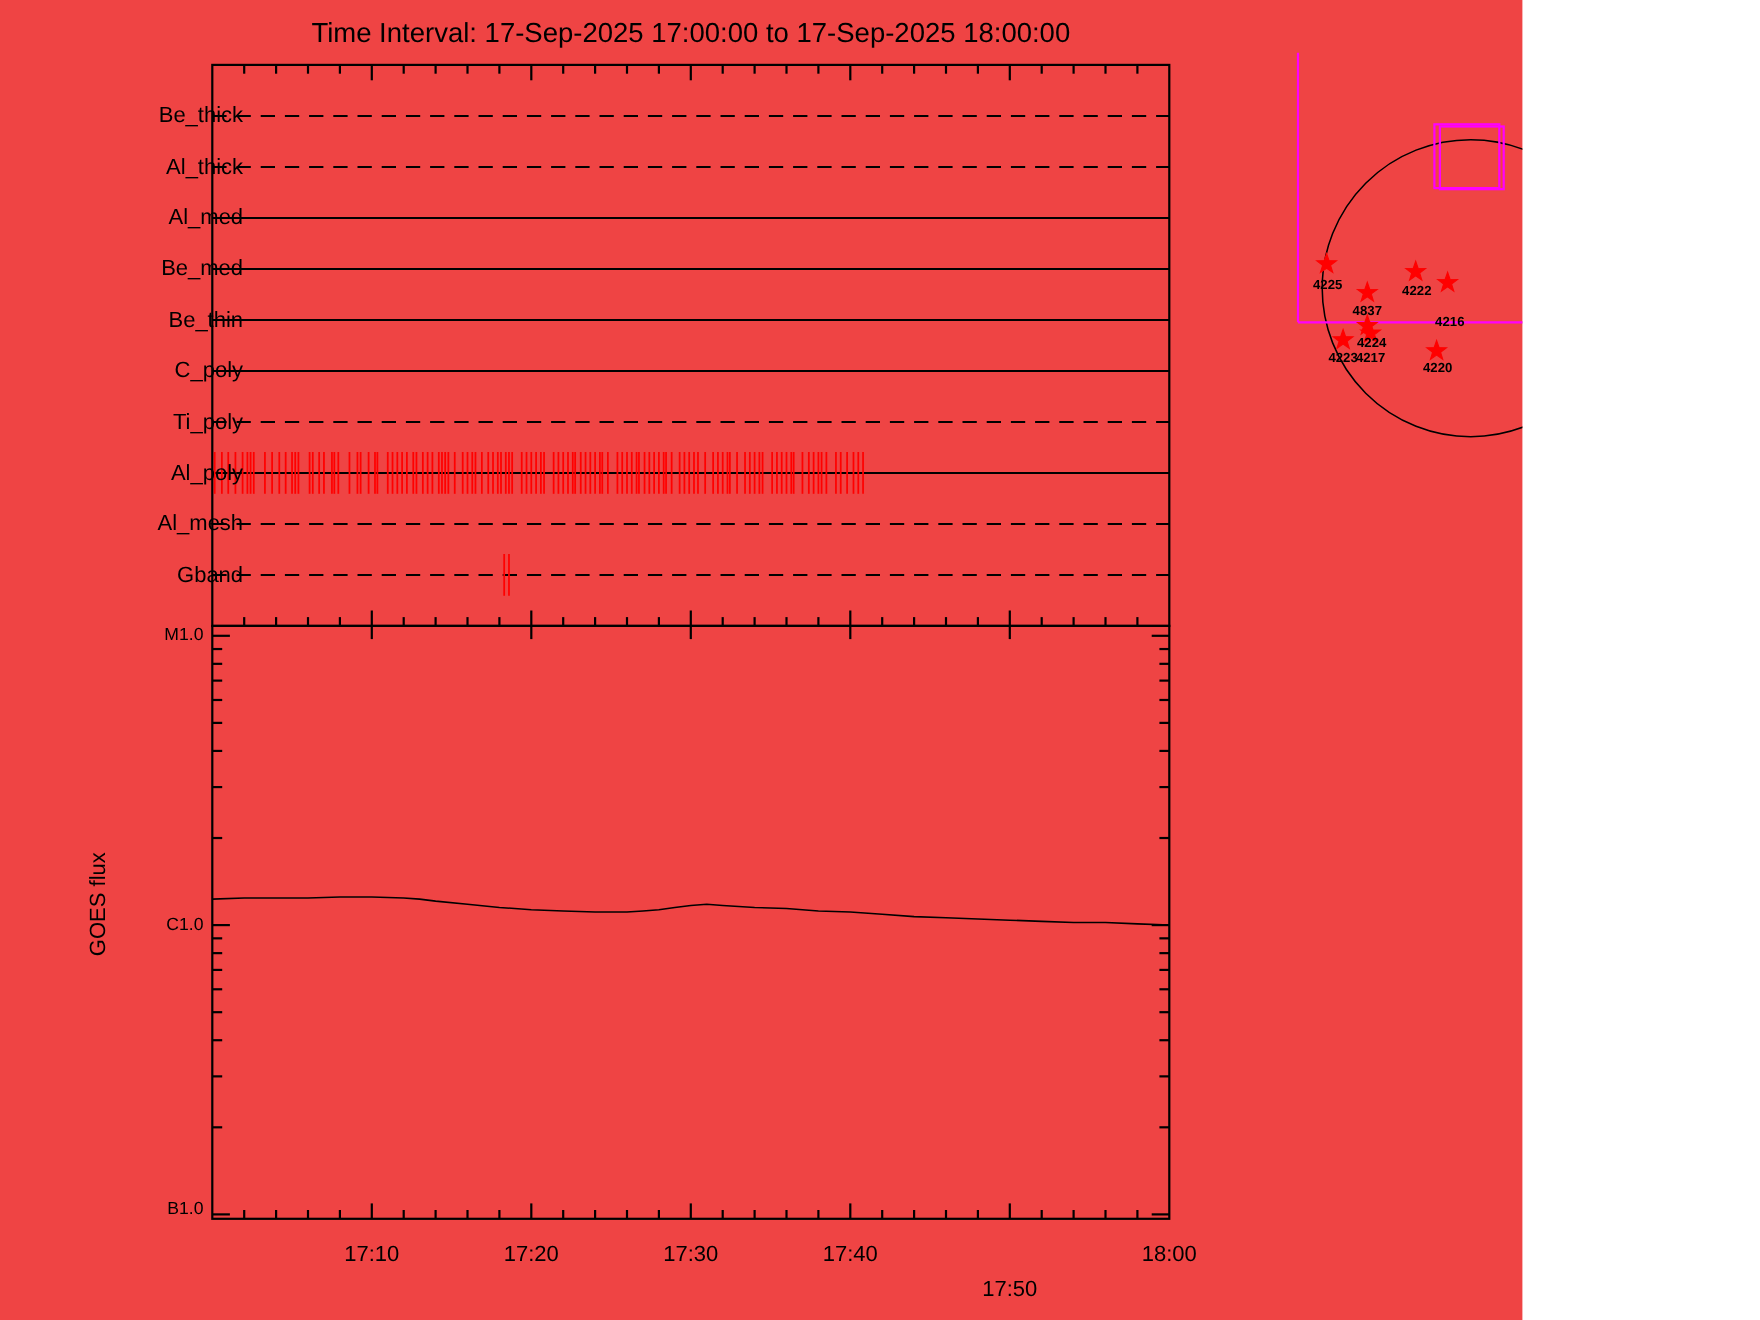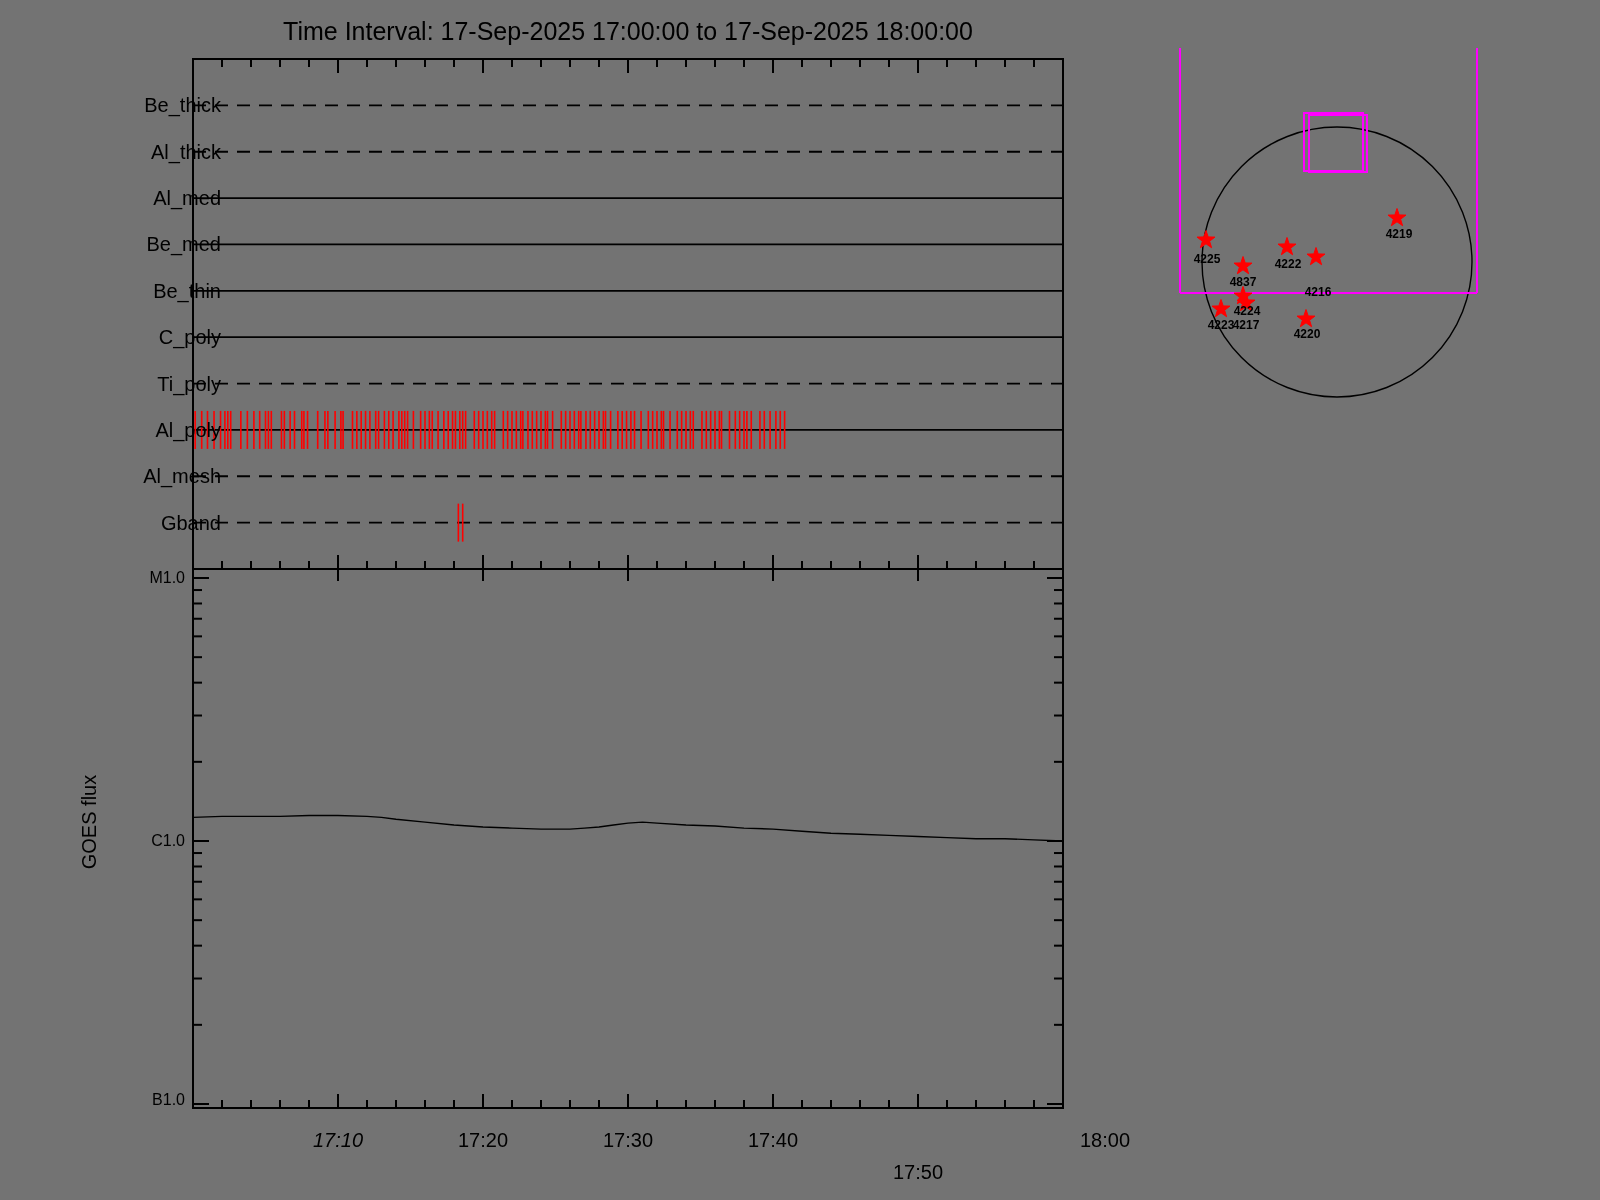--- a/index.html
+++ b/index.html
@@ -1,16 +1,16 @@
 <!DOCTYPE html>
 <html><head>
 <meta charset="utf-8">
 <style>
   html,body{margin:0;padding:0;background:#ffffff;}
-  #stage{position:relative;width:1600px;height:1200px;background:#737373;overflow:hidden;
+  #stage{position:relative;width:1384px;height:1200px;background:#ef4444;overflow:hidden;
          font-family:"Liberation Sans",sans-serif;}
   #plot-svg{position:absolute;left:0;top:0;}
   .lbl{position:absolute;color:#000;white-space:nowrap;line-height:1;}
   .title-lbl{font-size:25px;}
   .chan-lbl{font-size:20px;margin-left:36px;}
   .ytick-lbl{font-size:16px;}
   .xtick-lbl{font-size:20px;}
   .axis-name-lbl{font-size:20px;}
   .star-lbl{font-size:12px;font-weight:bold;}
   .c{transform:translate(-50%,-50%);}
@@ -314,26 +314,26 @@
       <span class="lbl chan-lbl r" style="left: 185px; top: 244.455px;">Be_med</span>
       <span class="lbl chan-lbl r" style="left: 185px; top: 290.818px;">Be_thin</span>
       <span class="lbl chan-lbl r" style="left: 185px; top: 337.182px;">C_poly</span>
       <span class="lbl chan-lbl r" style="left: 185px; top: 383.545px;">Ti_poly</span>
       <span class="lbl chan-lbl r" style="left: 185px; top: 429.909px;">Al_poly</span>
       <span class="lbl chan-lbl r" style="left: 185px; top: 476.273px;">Al_mesh</span>
       <span class="lbl chan-lbl r" style="left: 185px; top: 522.636px;">Gband</span>
       <span class="lbl ytick-lbl r" style="left: 185px; top: 578px;">M1.0</span>
       <span class="lbl ytick-lbl r" style="left: 185px; top: 841px;">C1.0</span>
       <span class="lbl ytick-lbl r" style="left: 185px; top: 1100px;">B1.0</span>
-      <span class="lbl xtick-lbl c" style="left: 338px; top: 1140px; font-style: italic;">17:10</span>
+      <span class="lbl xtick-lbl c" style="left: 338px; top: 1140px;">17:10</span>
       <span class="lbl xtick-lbl c" style="left: 483px; top: 1140px;">17:20</span>
       <span class="lbl xtick-lbl c" style="left: 628px; top: 1140px;">17:30</span>
       <span class="lbl xtick-lbl c" style="left: 773px; top: 1140px;">17:40</span>
       <span class="lbl xtick-lbl c" style="left: 918px; top: 1140px; margin-top: 32px;">17:50</span>
-      <span class="lbl xtick-lbl c" style="left: 1063px; top: 1140px; margin-left: 42px;">18:00</span>
+      <span class="lbl xtick-lbl c" style="left: 1063px; top: 1140px;">18:00</span>
       <span class="lbl star-lbl c" style="left: 1207px; top: 259px;">4225</span>
       <span class="lbl star-lbl c" style="left: 1243px; top: 282px;">4837</span>
       <span class="lbl star-lbl c" style="left: 1288px; top: 264px;">4222</span>
       <span class="lbl star-lbl c" style="left: 1318px; top: 272px; margin-top: 20px;">4216</span>
       <span class="lbl star-lbl c" style="left: 1399px; top: 234px;">4219</span>
       <span class="lbl star-lbl c" style="left: 1247px; top: 311px;">4224</span>
       <span class="lbl star-lbl c" style="left: 1221px; top: 325px;">4223</span>
       <span class="lbl star-lbl c" style="left: 1246px; top: 325px;">4217</span>
       <span class="lbl star-lbl c" style="left: 1307px; top: 334px;">4220</span>
     </div>

